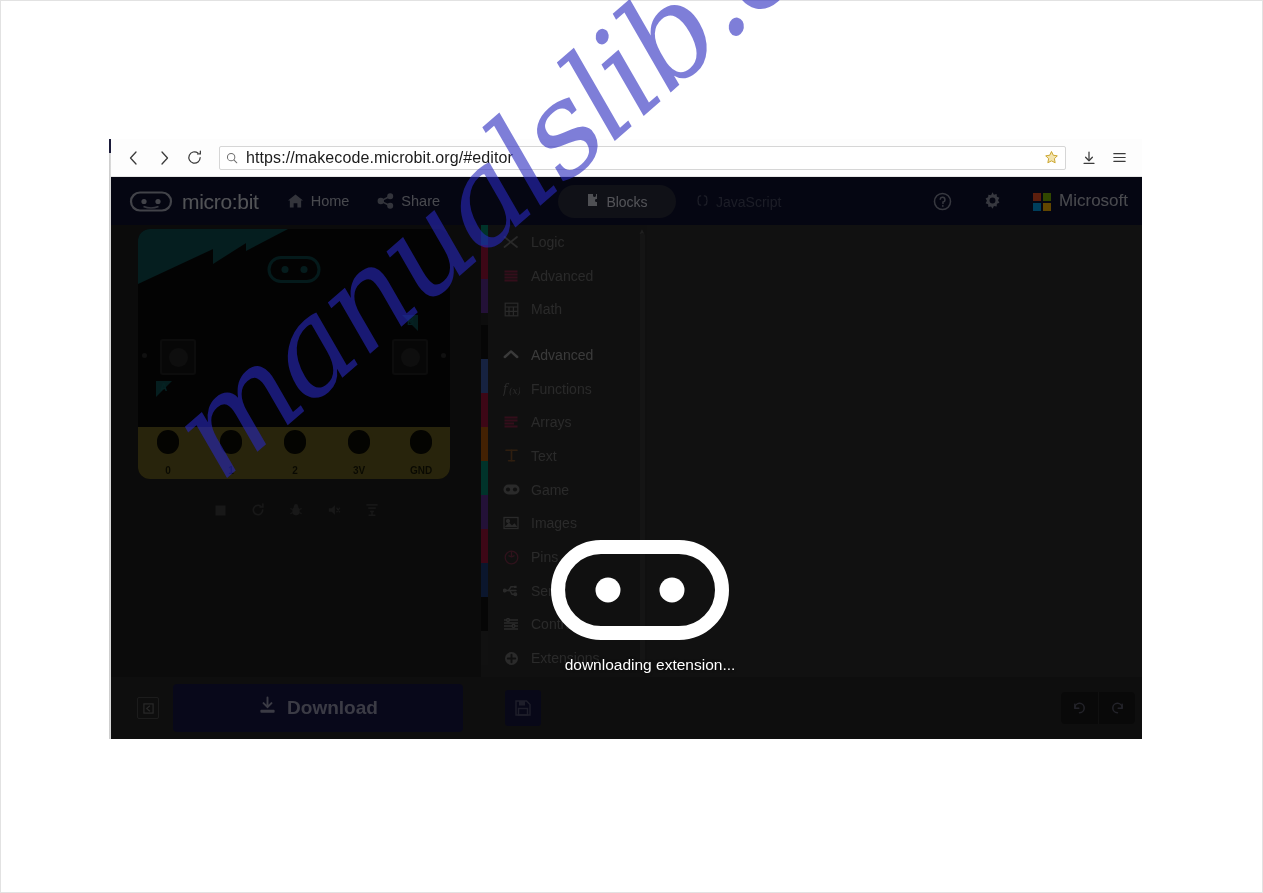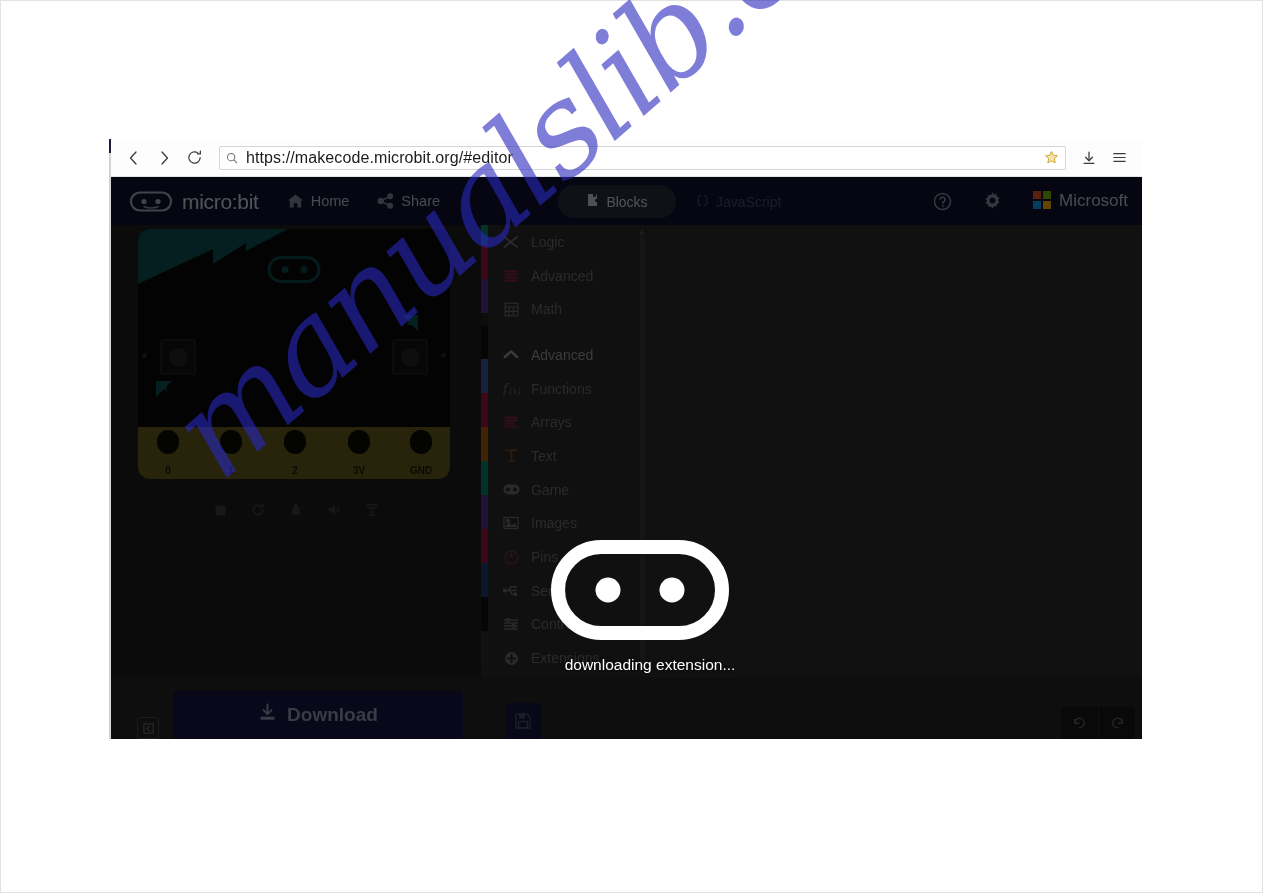--- a/index.html
+++ b/index.html
@@ -108,21 +108,21 @@
     display:flex; align-items:center; justify-content:center;
     gap: 7px; font-size: 14px; padding: 0 20px;
   }
   .tab.active { background:#2b2d3e; color:#d9dbe6; width: 118px; }
   .tab.inactive { color:#4a4d66; }
   #hdr-right {
     position:absolute; right: 14px; top: 0; height:48px;
     display:flex; align-items:center; gap: 0;
   }
   .hdr-icon { width: 50px; height:48px; display:flex; align-items:center; justify-content:center; color:#b6b9c9; opacity:.78; }
-  #ms-logo { display:flex; align-items:flex-start; gap:8px; margin-left:16px; }
+  #ms-logo { display:flex; align-items:flex-end; gap:8px; margin-left:16px; }
   #ms-squares { width:18px; height:18px; display:grid; grid-template-columns:1fr 1fr; grid-template-rows:1fr 1fr; gap:2px; }
   #ms-squares i { display:block; }
   #ms-text { font-size:17px; color:#dfe1ea; opacity:.85; }
 
   
   #main {
     position:absolute; left:0; top:48px;
     width:1031px; height:514px;
     display:flex;
   }
@@ -211,21 +211,21 @@
   #tb-scroll-up { position:absolute; right:1px; top:2px; color:#555; font-size:8px; }
 
   
   #workspace { flex:1 1 auto; height:100%; background:#2d2d2d; position:relative; }
 
   
   #bottom {
     position:absolute; left:0; bottom:0;
     width:1130px; height: 62px;
     background:#262626;
-    display:flex; align-items:flex-end;
+    display:flex; align-items:center;
   }
   #collapse-btn {
     width:22px; height:22px; margin-left: 26px;
     border:1px solid #4a4a4a; border-radius:2px;
     display:flex; align-items:center; justify-content:center;
     color:#6a6a6a; font-size:10px;
   }
   #download-btn {
     margin-left: 14px;
     width: 290px; height: 48px;

